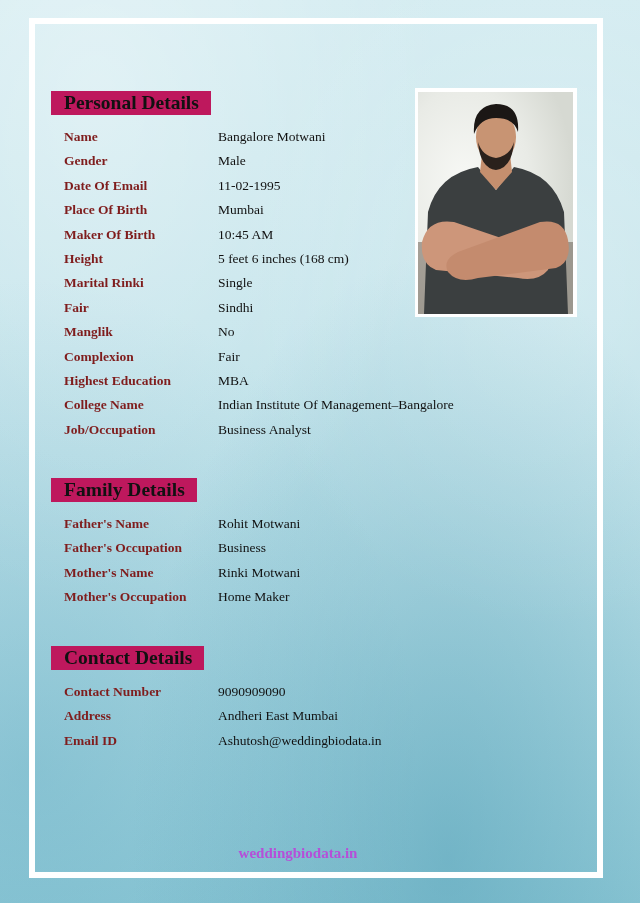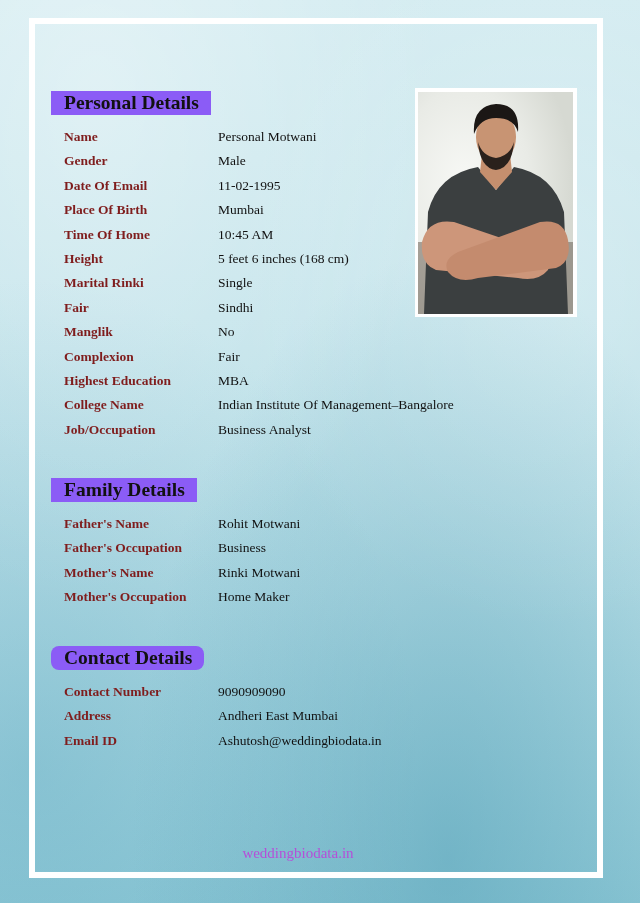--- a/index.html
+++ b/index.html
@@ -12,66 +12,66 @@
       radial-gradient(ellipse at 70% 95%, rgba(70,150,175,0.45), rgba(70,150,175,0) 50%),
       radial-gradient(ellipse at 5% 85%, rgba(90,165,190,0.35), rgba(90,165,190,0) 45%),
       linear-gradient(180deg, #d4ecf1 0%, #c4e4eb 35%, #b4dce5 65%, #92cbd8 100%);
   }
   .page-frame {
     position: absolute; left: 29px; top: 18px; width: 574px; height: 860px;
     border: 6px solid #ffffff; box-sizing: border-box;
   }
   .section-title {
     position: absolute; left: 51px;
-    background: #8b5cf6; color: #111111;
+    background: #be185d; color: #111111;
     font-weight: bold; font-size: 19.5px; line-height: 24px;
     padding: 0 12px 0 13px;
   }
   .rows { position: absolute; left: 64px; }
   .row { position: relative; height: 24.4px; font-size: 13.5px; line-height: 18px; }
   .row .label { position: absolute; left: 0; top: 0; font-weight: bold; color: #7f1d1d; white-space: nowrap; }
   .row .value { position: absolute; left: 154px; top: 0; color: #111111; white-space: nowrap; }
   .photo-frame {
     position: absolute; left: 415px; top: 88px; width: 162px; height: 229px;
     background: #ffffff; box-sizing: border-box; padding: 4px 4px 3px 3px;
   }
   .photo {
     width: 100%; height: 100%; position: relative; overflow: hidden;
     background: linear-gradient(180deg, #f3f4f2 0%, #eceee9 55%, #7e7669 100%);
   }
   .footer {
     position: absolute; left: 0; width: 596px; top: 845px; text-align: center;
-    color: #b54fd8; font-size: 15px;
+    color: #b54fd8; font-size: 15px; font-weight: bold;
   }
 </style>
 </head>
 <body>
 
 <div class="page-frame"></div>
 
 <div class="section-title" style="top:91px;">Personal Details</div>
 <div class="rows" style="top:128px;">
   <div class="row">
       <span class="label">Name</span>
-      <span class="value">Personal Motwani</span>
+      <span class="value">Bangalore Motwani</span>
     </div>
   <div class="row">
       <span class="label">Gender</span>
       <span class="value">Male</span>
     </div>
   <div class="row">
       <span class="label">Date Of Email</span>
       <span class="value">11-02-1995</span>
     </div>
   <div class="row">
       <span class="label">Place Of Birth</span>
       <span class="value">Mumbai</span>
     </div>
   <div class="row">
-      <span class="label">Time Of Home</span>
+      <span class="label">Maker Of Birth</span>
       <span class="value">10:45 AM</span>
     </div>
   <div class="row">
       <span class="label">Height</span>
       <span class="value">5 feet 6 inches (168 cm)</span>
     </div>
   <div class="row">
       <span class="label">Marital Rinki</span>
       <span class="value">Single</span>
     </div>
@@ -143,21 +143,21 @@
   <div class="row">
       <span class="label">Mother's Name</span>
       <span class="value">Rinki Motwani</span>
     </div>
   <div class="row">
       <span class="label">Mother's Occupation</span>
       <span class="value">Home Maker</span>
     </div>
 </div>
 
-<div class="section-title" style="top:646px;border-radius:8px;">Contact Details</div>
+<div class="section-title" style="top:646px;">Contact Details</div>
 <div class="rows" style="top:683px;">
   <div class="row">
       <span class="label">Contact Number</span>
       <span class="value">9090909090</span>
     </div>
   <div class="row">
       <span class="label">Address</span>
       <span class="value">Andheri East Mumbai</span>
     </div>
   <div class="row">

